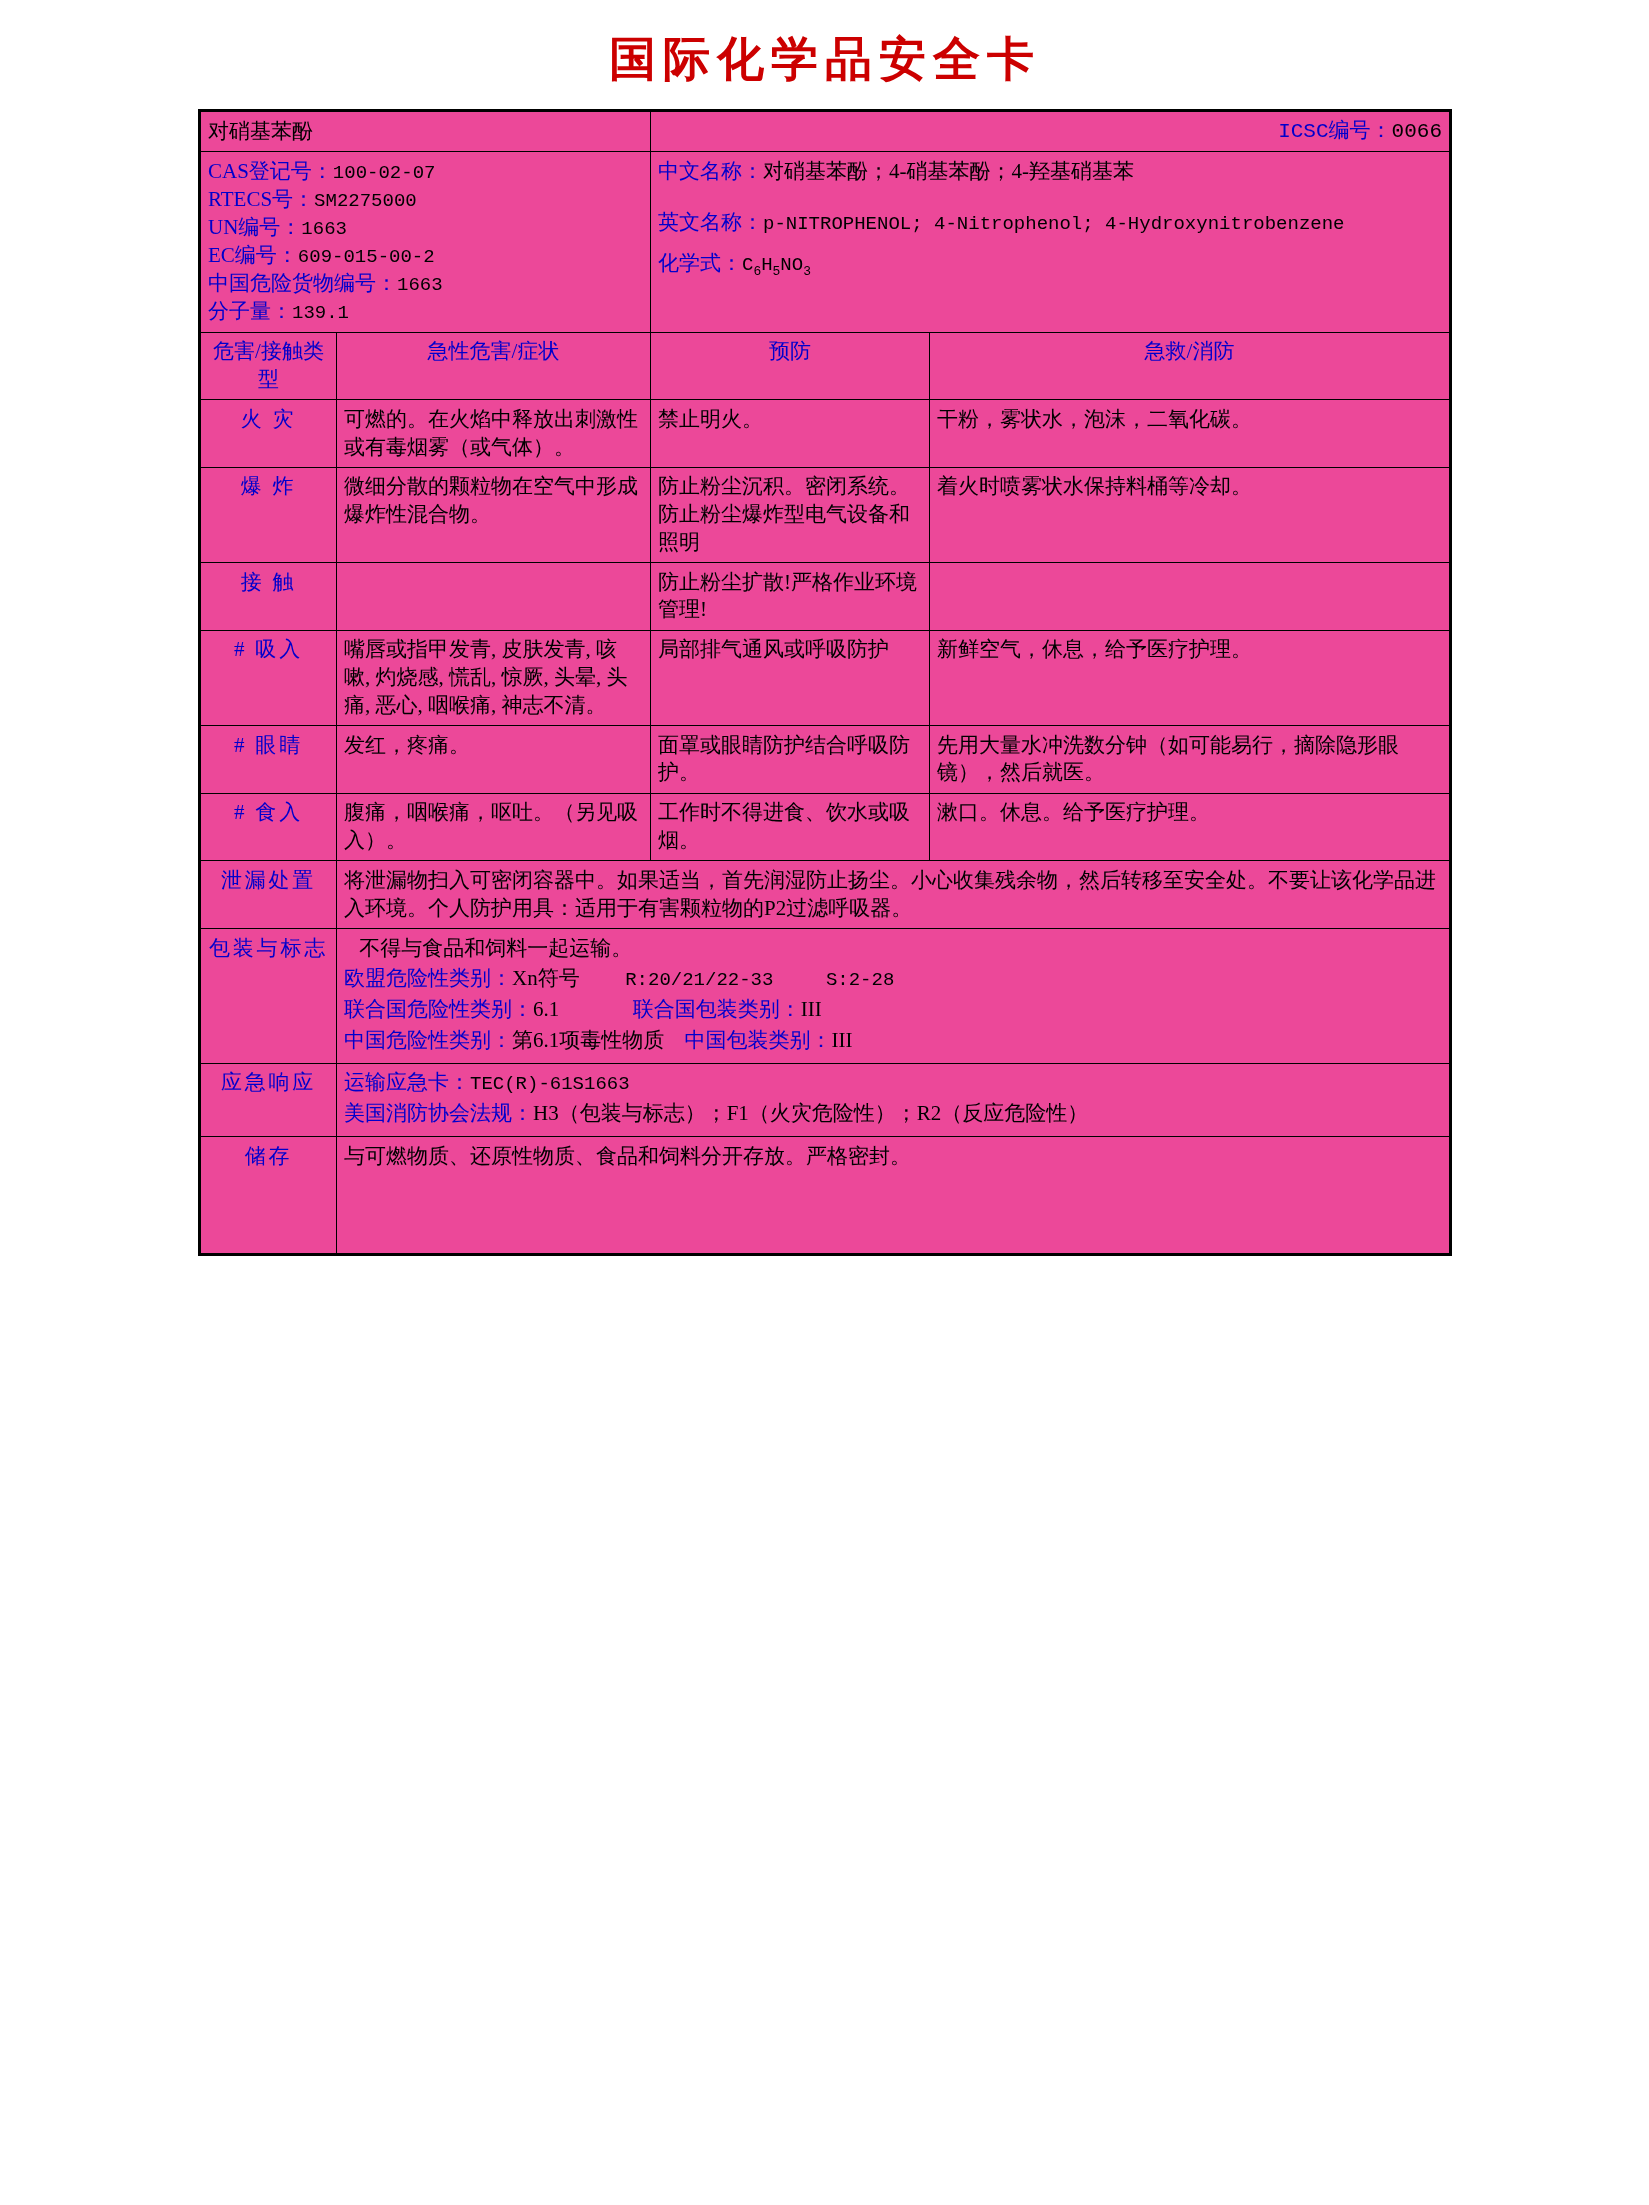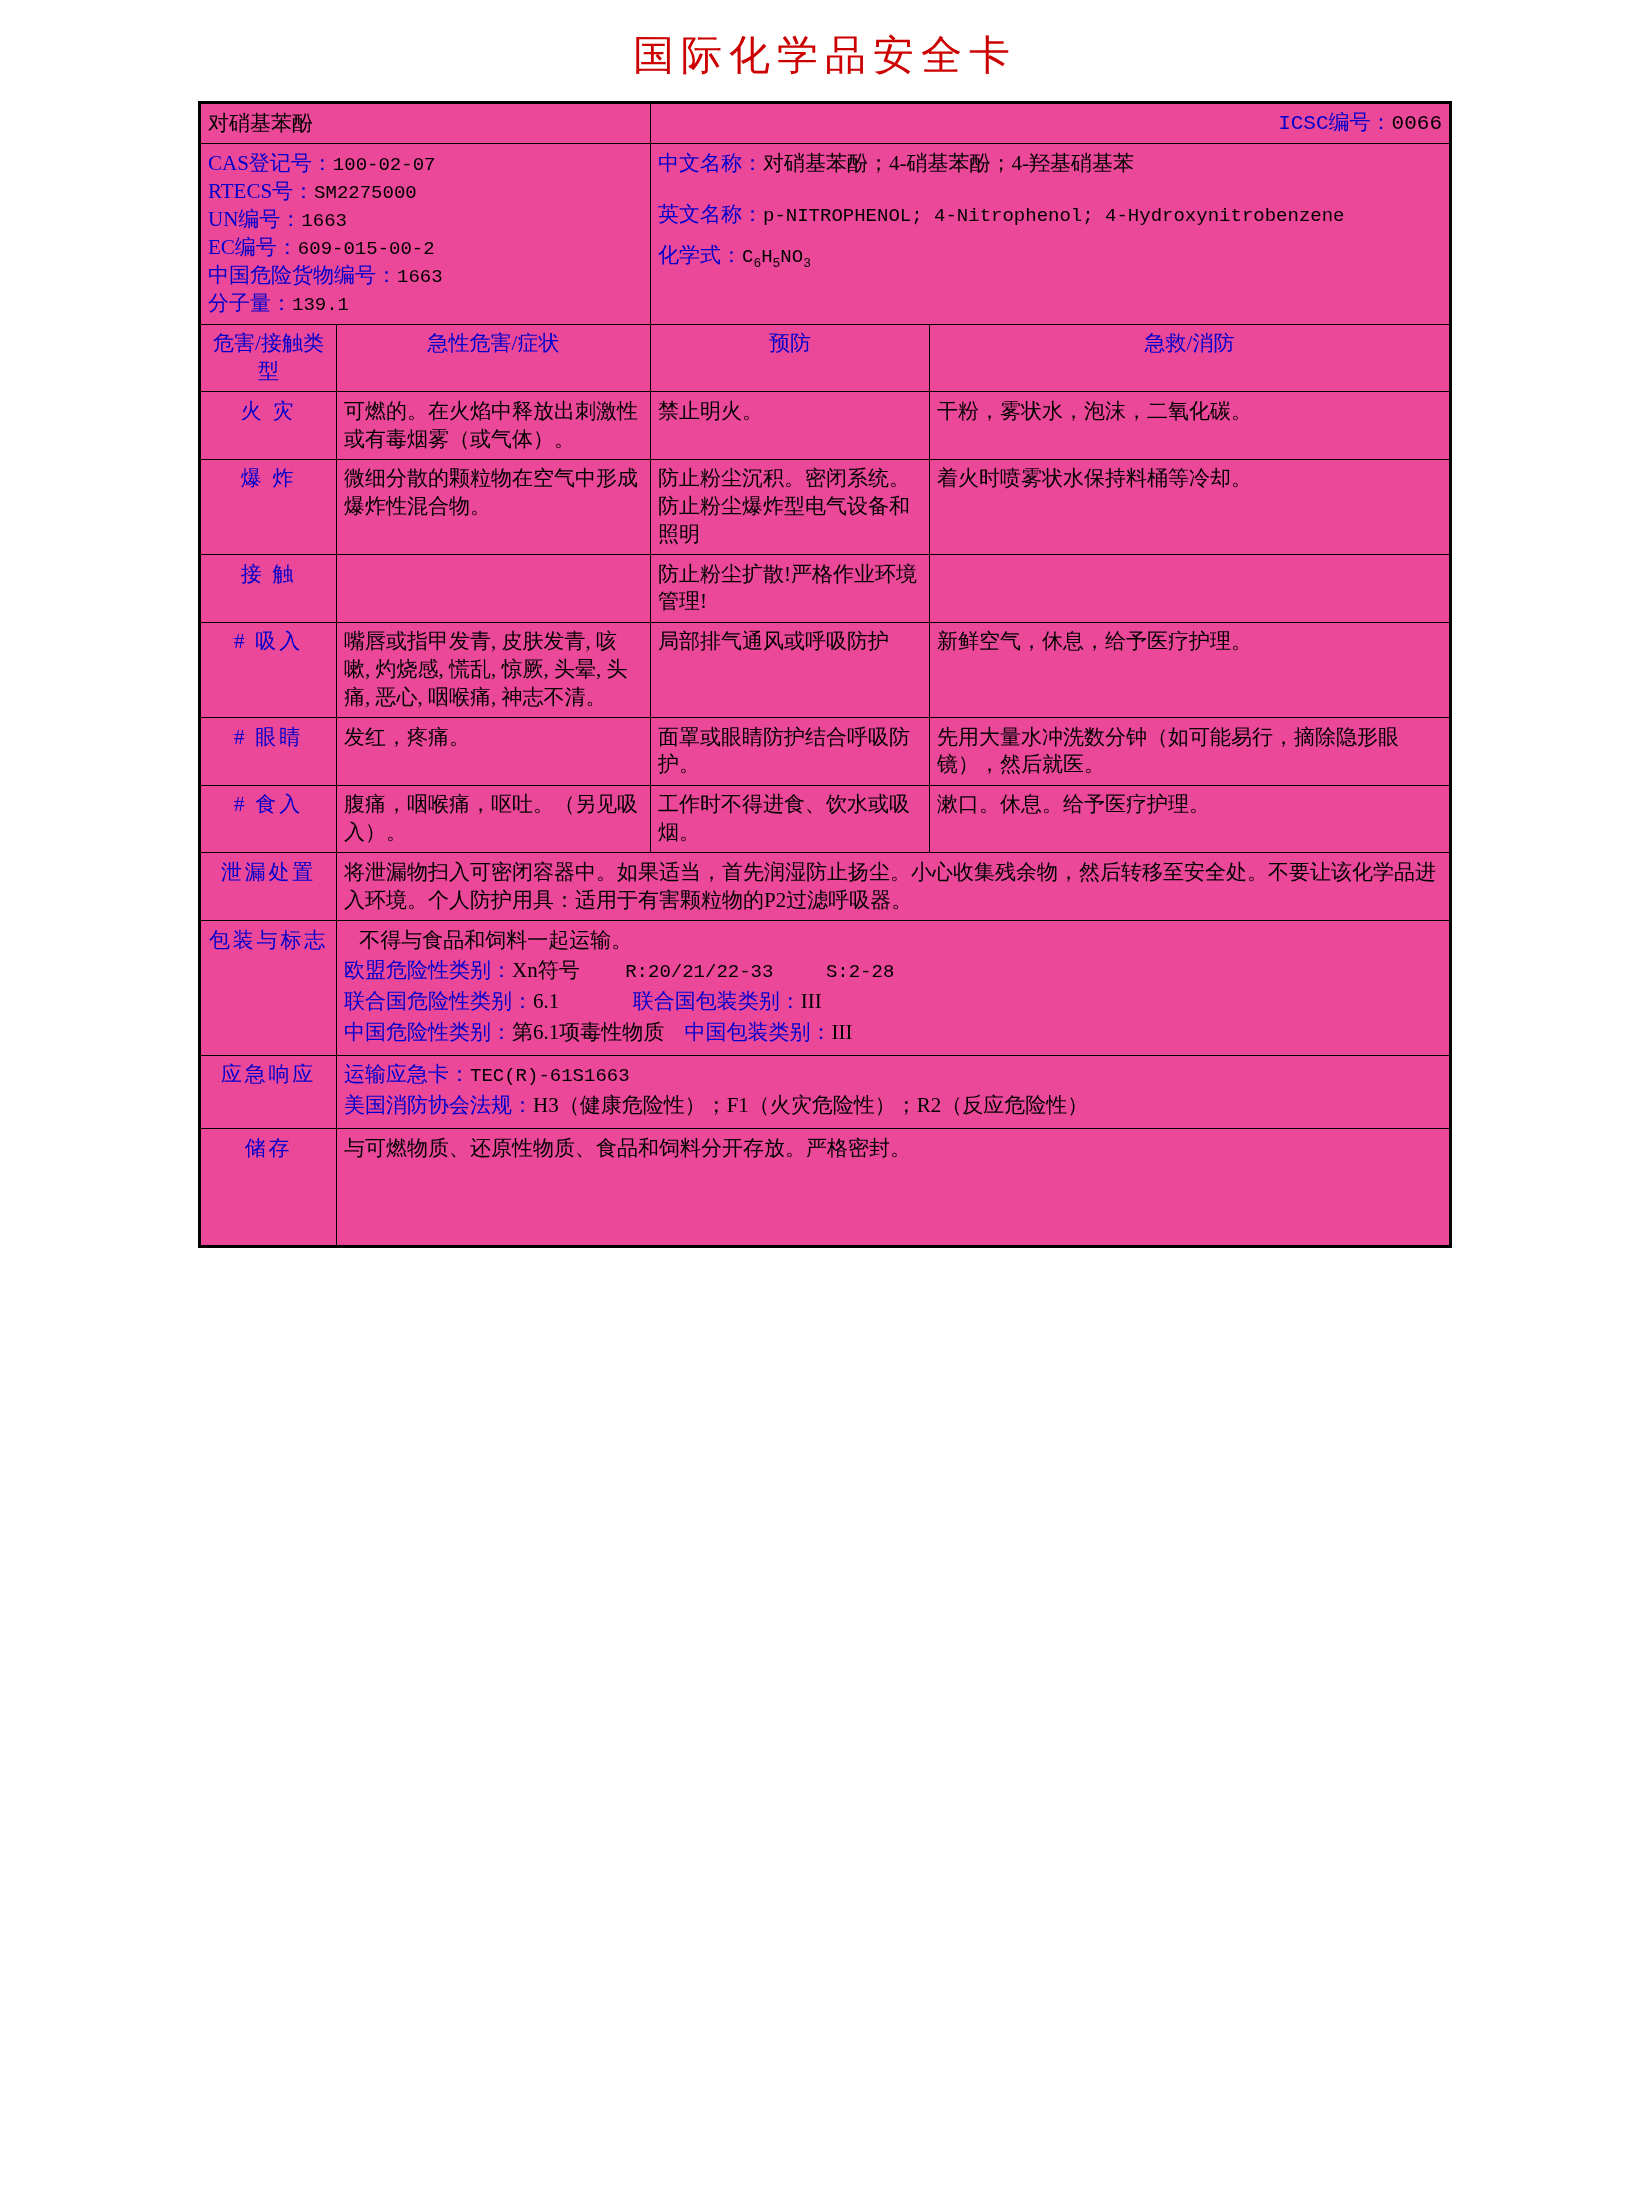--- a/index.html
+++ b/index.html
@@ -14,22 +14,22 @@
   }
   .page {
     width: 1650px;
     box-sizing: border-box;
     padding: 0;
   }
   .title {
     text-align: center;
     color: #cc0000;
     font-family: "Liberation Serif", "DejaVu Serif", serif;
-    font-weight: normal;
-    font-size: 41px;
+    font-weight: bold;
+    font-size: 47px;
     letter-spacing: 7px;
     margin: 28px 0 18px 0;
   }
   .sheet {
     margin: 0 auto;
     width: 1254px;
     border: 2.8px solid #000;
     box-sizing: border-box;
     background: #ec4899;
   }
@@ -224,21 +224,21 @@
         </td>
       </tr>
 
       <tr>
         <td class="rowlabel">应急响应</td>
         <td class="wide" colspan="3">
           <div class="pack-line">
             <span class="blue">运输应急卡：</span><span class="mono">TEC(R)-61S1663</span>
           </div>
           <div class="pack-line">
-            <span class="blue">美国消防协会法规：</span><span>H3（健康危险性）；F1（火灾危险性）；R2（反应危险性）</span>
+            <span class="blue">美国消防协会法规：</span><span>H3（包装与标志）；F1（火灾危险性）；R2（反应危险性）</span>
           </div>
         </td>
       </tr>
 
       <tr>
         <td class="rowlabel" style="height:105px">储存</td>
         <td class="wide" colspan="3">与可燃物质、还原性物质、食品和饲料分开存放。严格密封。</td>
       </tr>
 
     </tbody>

